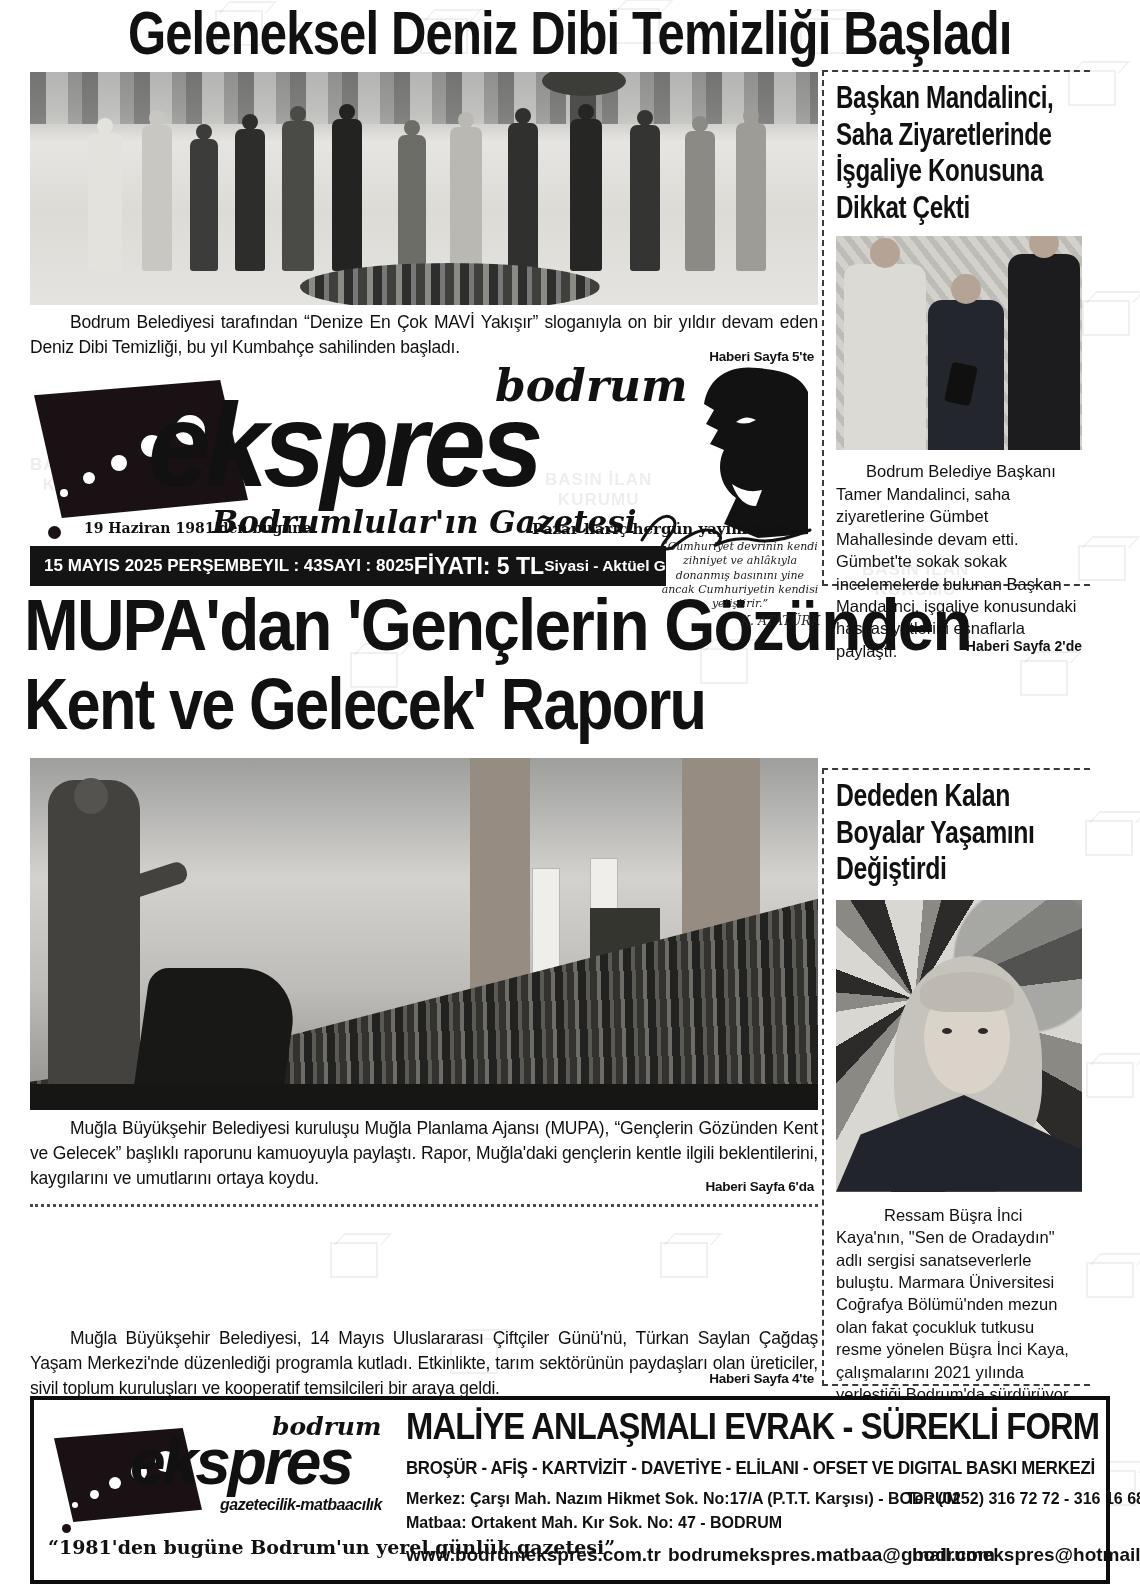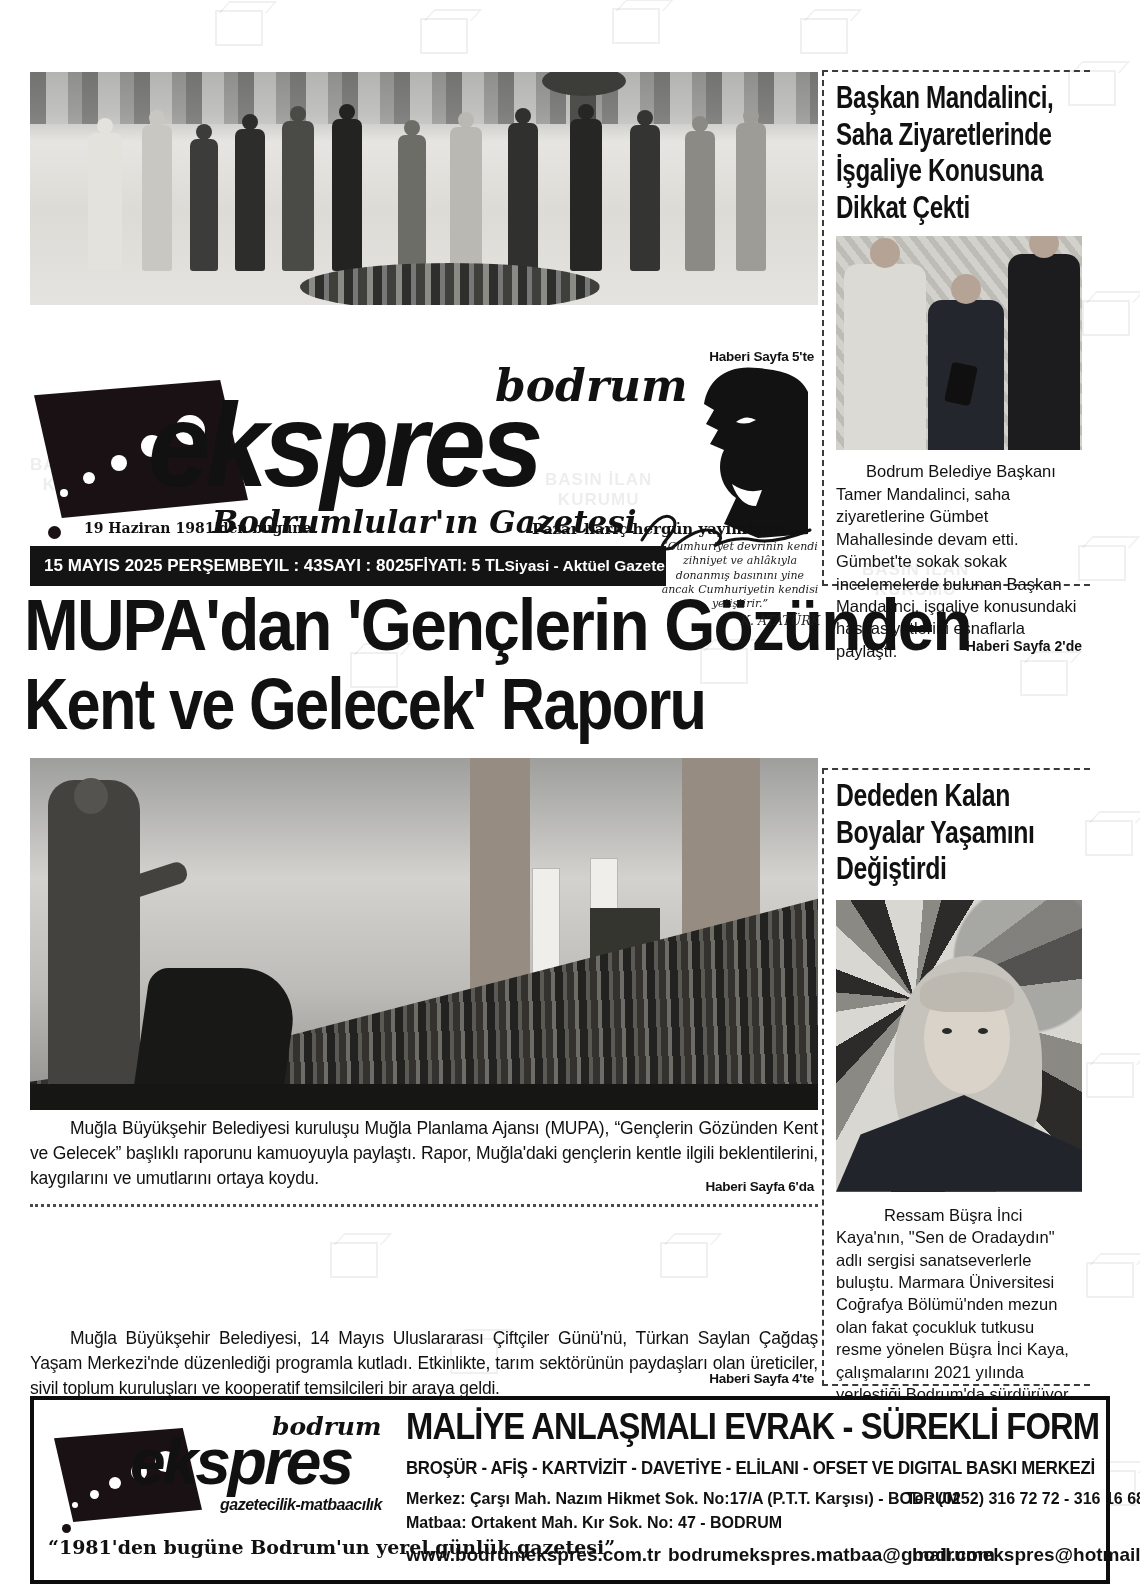--- a/index.html
+++ b/index.html
@@ -133,20 +133,23 @@
     <div class="wm-cube abs" style="left:450px;top:1338px;"></div>
 
     <div class="wm-text wm-dark" style="left:30px;top:455px;"><span>BASIN İLAN</span><br><span>KURUMU</span></div>
     <div class="wm-text wm-dark" style="left:545px;top:470px;"><span>BASIN İLAN</span><br><span>KURUMU</span></div>
     <div class="wm-text wm-dark" style="left:862px;top:560px;"><span>BASIN İLAN</span><br><span>KURUMU</span></div>
     <div class="wm-text wm-dark" style="left:170px;top:1448px;"><span>BASIN İLAN</span><br><span>KURUMU</span></div>
     <div class="wm-text wm-dark" style="left:630px;top:1496px;"><span>BASIN İLAN</span><br><span>KURUMU</span></div>
     <div class="wm-text wm-dark" style="left:990px;top:1540px;"><span>BASIN İLAN</span><br><span>KURUMU</span></div>
   </div>
 
+  <div class="abs top-headline">
+    <span>Geleneksel Deniz Dibi Temizliği Başladı</span>
+  </div>
 
   <div class="abs photo ph-marina" style="left:30px;top:72px;width:788px;height:233px;">
     <div class="boats"></div>
     <div class="palm"></div>
     <span class="person" style="left:58px;width:34px;height:138px;background:#e3e2dd;"></span>
     <span class="person" style="left:112px;width:30px;height:146px;background:#caa94f00;background:#c8c7c2;"></span>
     <span class="person" style="left:160px;width:28px;height:132px;background:#3c3c3a;"></span>
     <span class="person" style="left:205px;width:30px;height:142px;background:#2d2d2b;"></span>
     <span class="person" style="left:252px;width:32px;height:150px;background:#4a4a46;"></span>
     <span class="person" style="left:302px;width:30px;height:152px;background:#232322;"></span>
@@ -154,20 +157,21 @@
     <span class="person" style="left:420px;width:32px;height:144px;background:#b9b8b2;"></span>
     <span class="person" style="left:478px;width:30px;height:148px;background:#30302e;"></span>
     <span class="person" style="left:540px;width:32px;height:152px;background:#262624;"></span>
     <span class="person" style="left:600px;width:30px;height:146px;background:#343432;"></span>
     <span class="person" style="left:655px;width:30px;height:140px;background:#8b8a84;"></span>
     <span class="person" style="left:706px;width:30px;height:148px;background:#9d9c96;"></span>
     <div class="trash"></div>
   </div>
 
   <div class="abs caption just" style="left:30px;top:310px;width:788px;height:56px;">
+    <span class="indent">Bodrum Belediyesi tarafından “Denize En Çok MAVİ Yakışır” sloganıyla on bir yıldır devam eden Deniz Dibi Temizliği, bu yıl Kumbahçe sahilinden başladı.</span>
     <span class="pgref">Haberi Sayfa 5'te</span>
   </div>
 
   <div class="abs" style="left:0;top:358px;width:820px;height:232px;">
     <div class="abs trap" style="left:34px;top:22px;width:214px;height:138px;clip-path:polygon(0 11%,87% 0,100% 87%,13% 100%);">
       <span class="dot" style="left:12%;top:79%;width:8px;height:8px;"></span>
       <span class="dot" style="left:23%;top:67%;width:12px;height:12px;"></span>
       <span class="dot" style="left:36%;top:54%;width:16px;height:16px;"></span>
       <span class="dot" style="left:50%;top:40%;width:22px;height:22px;"></span>
       <span class="dot" style="left:66%;top:25%;width:30px;height:30px;"></span>
@@ -188,21 +192,21 @@
 
     <div class="abs serifline" style="left:84px;top:162px;font-size:14px;">19 Haziran 1981'den bugüne</div>
     <div class="abs serifline" style="left:212px;top:146px;font-size:31px;font-style:italic;">Bodrumlular'ın Gazetesi</div>
     <div class="abs serifline" style="left:532px;top:162px;font-size:15px;">Pazar hariç hergün yayımlanır</div>
   </div>
 
   <div class="abs datebar" style="left:30px;top:546px;width:608px;height:40px;">
     <span style="font-size:17px;">15 MAYIS 2025 PERŞEMBE</span>
     <span style="font-size:17px;">YIL : 43</span>
     <span style="font-size:17px;">SAYI : 8025</span>
-    <span style="font-size:16px;">FİYATI: 5 TL</span>
+    <span style="font-size:23px;">FİYATI: 5 TL</span>
     <span style="font-size:15.5px;">Siyasi - Aktüel Gazete</span>
   </div>
 
   <div class="abs main-headline">
     <span class="l1">MUPA'dan 'Gençlerin Gözünden</span>
     <span class="l2">Kent ve Gelecek' Raporu</span>
   </div>
 
   <div class="abs quote" style="left:660px;top:540px;width:160px;">
     <span>“Cumhuriyet devrinin kendi zihniyet ve ahlâkıyla donanmış basınını yine ancak Cumhuriyetin kendisi yetiştirir.”</span>

